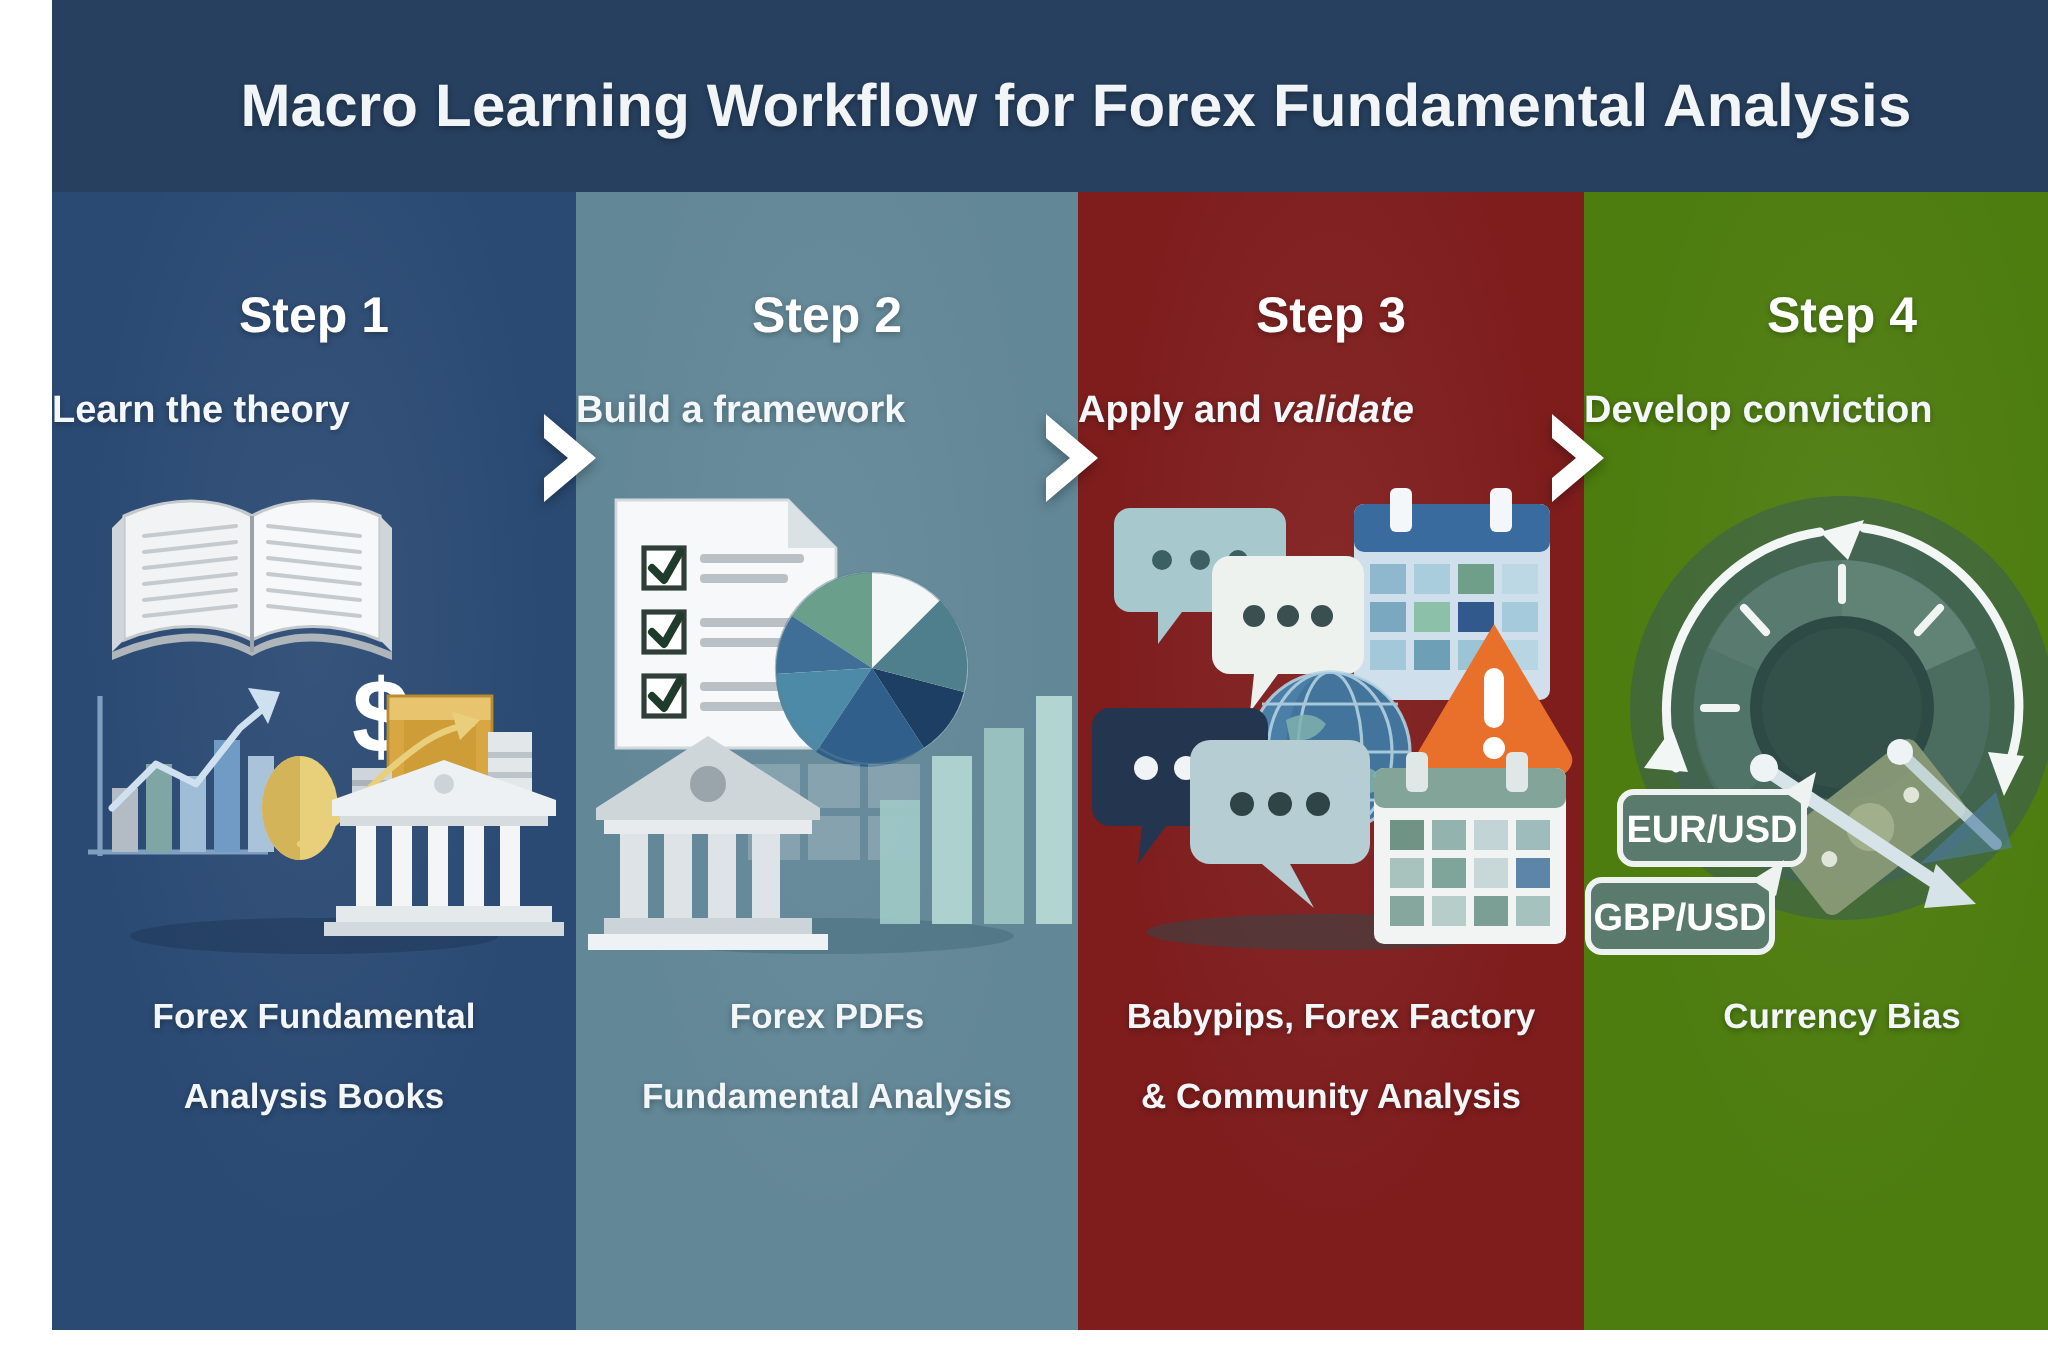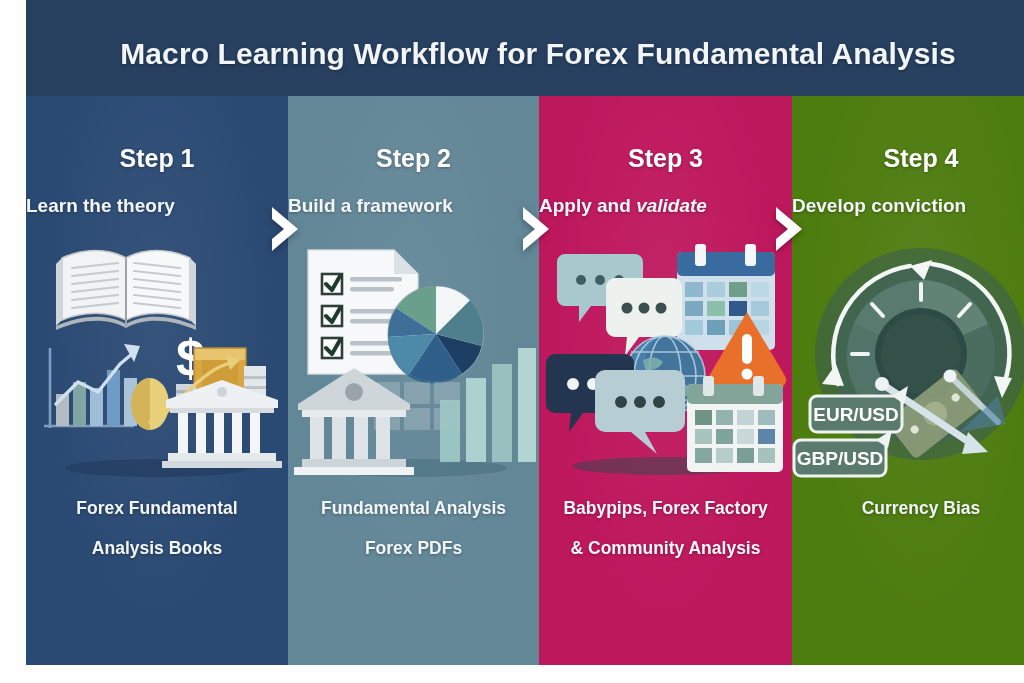--- a/index.html
+++ b/index.html
@@ -40,21 +40,21 @@
     position:absolute; left:0; top:96px; width:1024px; height:569px;
     display:flex;
   }
   .col {
     position:relative;
     height:100%;
     overflow:hidden;
   }
   .col-1 { width:262px; background:#2b4a73; }
   .col-2 { width:251px; background:#628797; }
-  .col-3 { width:253px; background:#be185d; }
+  .col-3 { width:253px; background:#7f1d1d; }
   .col-4 { width:258px; background:#4d7c0f; }
 
   .col::after {
     content:""; position:absolute; inset:0;
     background:radial-gradient(ellipse at 50% 38%, rgba(255,255,255,.055), rgba(0,0,0,0) 62%);
     pointer-events:none;
   }
 
   .bottom-strip {
     position:absolute; left:0; top:679px; width:1024px; height:4px;
@@ -289,22 +289,22 @@
               <rect x="66" y="181" width="14" height="42"></rect>
               <rect x="88" y="181" width="14" height="42"></rect>
             </g>
             <rect x="14" y="223" width="104" height="8" fill="#cdd4d9"></rect>
             <rect x="6" y="231" width="120" height="8" fill="#eef2f4"></rect>
           </g>
         </svg>
       </div>
 
       <div class="caption">
+        <div>Forex PDFs</div>
         <div>Fundamental Analysis</div>
-        <div>Forex PDFs</div>
       </div>
     </div>
 
     <div class="col col-3">
       <div class="step-title">Step 3</div>
       <div class="step-sub"><span>Apply and </span><span class="ital">validate</span></div>
 
       <div class="art">
         <svg viewBox="0 0 253 245" preserveAspectRatio="xMidYMid meet">
           <ellipse cx="126" cy="230" rx="92" ry="9" fill="#2c4a4c" opacity=".5"></ellipse>

